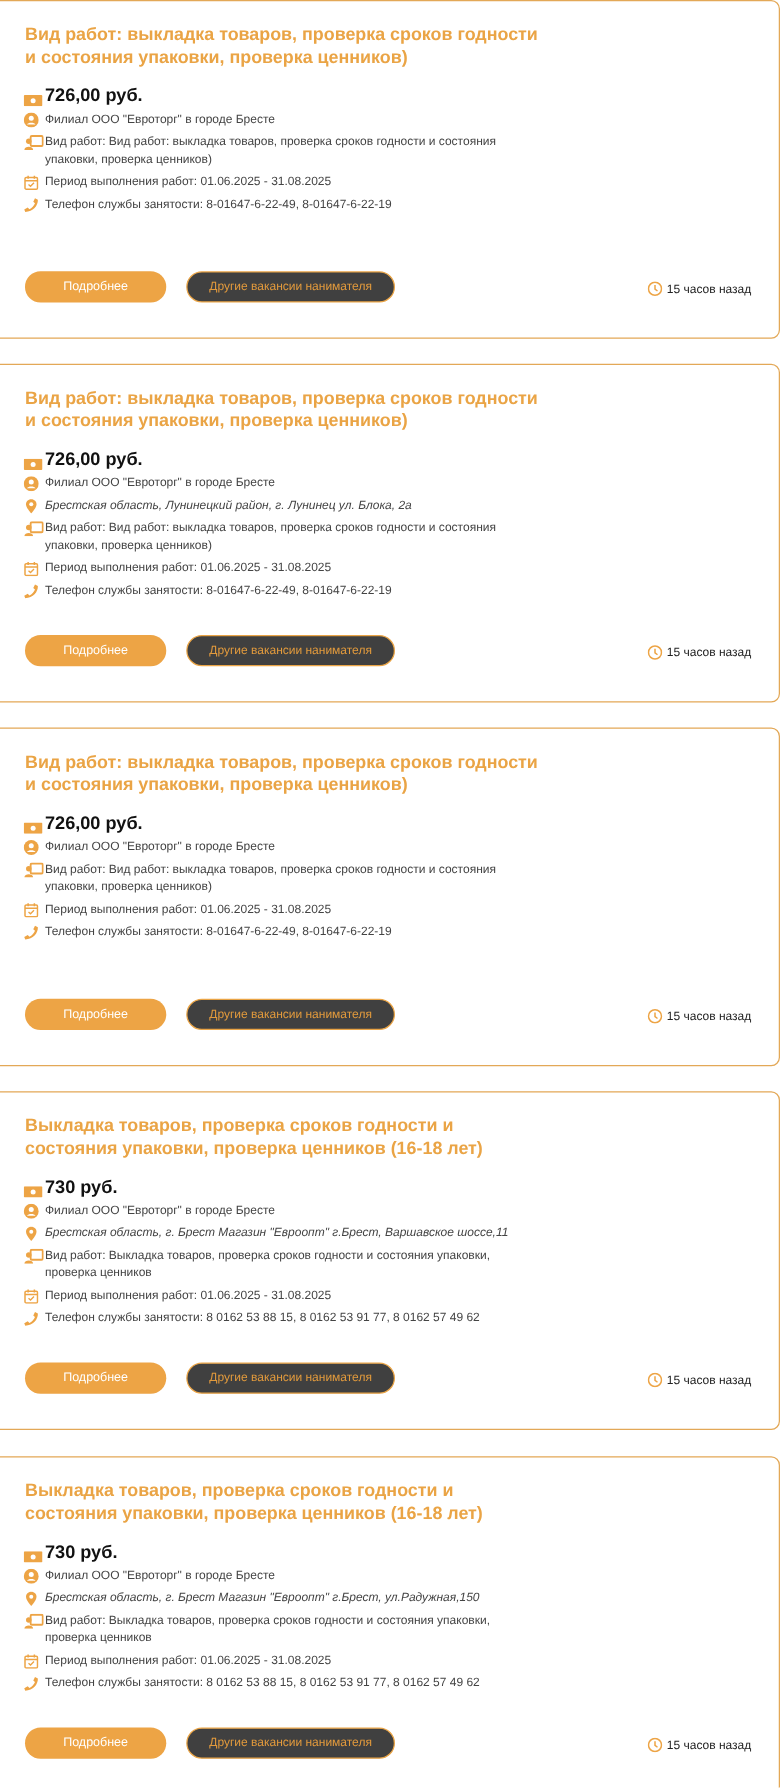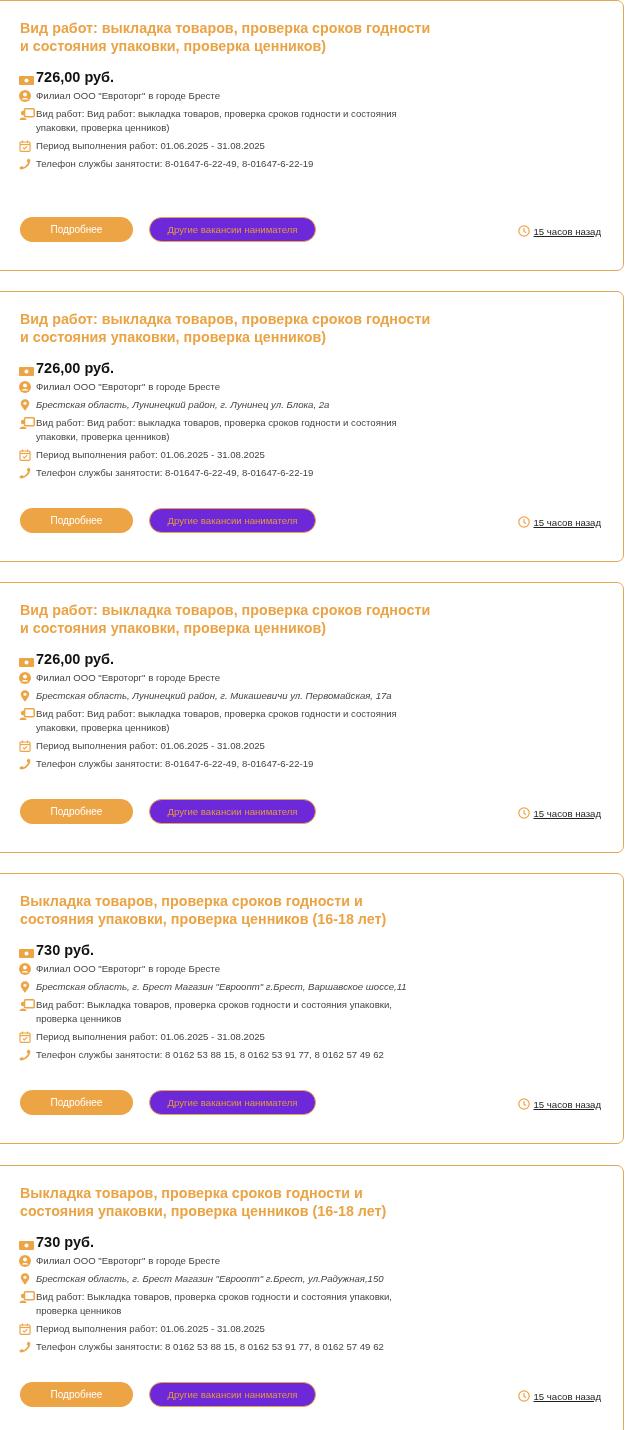--- a/index.html
+++ b/index.html
@@ -26,25 +26,25 @@
     .row .txt { flex: 1; }
     .row.addr .txt { font-style: italic; }
     .btn-more {
       position: absolute; left: 25px; top: 216px; width: 113px; height: 25px;
       background: #eda445; border-radius: 13px; color: #fff; font-size: 10px;
       display: flex; align-items: center; justify-content: center;
     }
     .btn-other {
       position: absolute; left: 154px; top: 216px; width: 167px; height: 25px;
       border: 1px solid #eaa445; border-radius: 13px; color: #e29a3c; font-size: 9.6px;
-      display: flex; align-items: center; justify-content: center; background: #6d28d9;
+      display: flex; align-items: center; justify-content: center; background: #404040;
     }
     .time {
       position: absolute; right: 22px; top: 224px; display: flex; align-items: center;
-      font-size: 9.6px; color: #222; text-decoration: underline;
+      font-size: 9.6px; color: #222;
     }
     .time .clock { width: 12px; height: 12px; margin-right: 3px; }
   </style>
 </head>
 <body>
 
 <div class="list" id="list">
   <div class="card" style="top: 0px;">
     <div class="title">Вид работ: выкладка товаров, проверка сроков годности и состояния упаковки, проверка ценников)</div>
     <div class="salary">
@@ -171,64 +171,118 @@
     </div>
     <div class="rows">
       <div class="row">
         <svg class="ic" viewBox="0 0 12 12">
           <circle cx="6" cy="6" r="6" fill="#eda445"></circle>
           <circle cx="6" cy="4.6" r="2" fill="#fff"></circle>
           <path d="M2.6 9.6 C3.4 7.6 8.6 7.6 9.4 9.6 Z" fill="#fff"></path>
         </svg>
         <span class="txt">Филиал ООО "Евроторг" в городе Бресте</span>
       </div>
+      <div class="row">
+        <svg class="ic wide" viewBox="0 0 16 12">
+          <rect x="5.5" y="0.8" width="9.7" height="8" rx="1" fill="none" stroke="#eda445" stroke-width="1.5"></rect>
+          <circle cx="4" cy="5" r="2.2" fill="#eda445"></circle>
+          <path d="M0.5 12 C0.5 8.5 7.5 8.5 7.5 12 Z" fill="#eda445"></path>
+        </svg>
+        <span class="txt">Вид работ: Вид работ: выкладка товаров, проверка сроков годности и состояния упаковки, проверка ценников)</span>
+      </div>
+      <div class="row">
+        <svg class="ic" viewBox="0 0 12 12">
+          <rect x="1" y="2" width="10" height="9.3" rx="1" fill="none" stroke="#eda445" stroke-width="1.2"></rect>
+          <line x1="1" y1="4.5" x2="11" y2="4.5" stroke="#eda445" stroke-width="1.2"></line>
+          <line x1="3.5" y1="0.5" x2="3.5" y2="3" stroke="#eda445" stroke-width="1.2"></line>
+          <line x1="8.5" y1="0.5" x2="8.5" y2="3" stroke="#eda445" stroke-width="1.2"></line>
+          <path d="M3.8 7.6 L5.4 9 L8.2 6.2" fill="none" stroke="#eda445" stroke-width="1.1"></path>
+        </svg>
+        <span class="txt">Период выполнения работ: 01.06.2025 - 31.08.2025</span>
+      </div>
+      <div class="row">
+        <svg class="ic" viewBox="0 0 12 12">
+          <path d="M9 0.5 L11.3 1.8 C11.5 6.5 7.5 11.5 1.2 11.5 L0.4 9.6 L3.2 8 L4.5 9.3 C6.5 8.3 8.2 6.5 9 4.5 L7.6 3.3 Z" fill="#eda445"></path>
+        </svg>
+        <span class="txt">Телефон службы занятости: 8-01647-6-22-49, 8-01647-6-22-19</span>
+      </div>
+    </div>
+    <div class="btn-more">Подробнее</div>
+    <div class="btn-other">Другие вакансии нанимателя</div>
+    <div class="time">
+      <svg class="clock" viewBox="0 0 12 12">
+        <circle cx="6" cy="6" r="5.2" fill="none" stroke="#eda445" stroke-width="1.2"></circle>
+        <path d="M6 3 L6 6.3 L8 7.8" fill="none" stroke="#eda445" stroke-width="1.2"></path>
+      </svg>
+      <span>15 часов назад</span>
+    </div>
+  </div>
+
+  <div class="card" style="top: 873px;">
+    <div class="title">Выкладка товаров, проверка сроков годности и состояния упаковки, проверка ценников (16-18 лет)</div>
+    <div class="salary">
+      <svg class="money" viewBox="0 0 15 9">
+        <rect x="0" y="0" width="15" height="9" rx="1" fill="#eda445"></rect>
+        <circle cx="7.5" cy="4.5" r="2" fill="#fff"></circle>
+      </svg>
+      <span>730 руб.</span>
+    </div>
+    <div class="rows">
+      <div class="row">
+        <svg class="ic" viewBox="0 0 12 12">
+          <circle cx="6" cy="6" r="6" fill="#eda445"></circle>
+          <circle cx="6" cy="4.6" r="2" fill="#fff"></circle>
+          <path d="M2.6 9.6 C3.4 7.6 8.6 7.6 9.4 9.6 Z" fill="#fff"></path>
+        </svg>
+        <span class="txt">Филиал ООО "Евроторг" в городе Бресте</span>
+      </div>
       <div class="row addr">
         <svg class="ic" viewBox="0 0 12 12">
           <path d="M6 0.3 C3.4 0.3 1.8 2.2 1.8 4.3 C1.8 7.2 6 11.7 6 11.7 C6 11.7 10.2 7.2 10.2 4.3 C10.2 2.2 8.6 0.3 6 0.3 Z" fill="#eda445"></path>
           <circle cx="6" cy="4.3" r="1.6" fill="#fff"></circle>
         </svg>
-        <span class="txt">Брестская область, Лунинецкий район, г. Микашевичи ул. Первомайская, 17а</span>
-      </div>
-      <div class="row">
-        <svg class="ic wide" viewBox="0 0 16 12">
-          <rect x="5.5" y="0.8" width="9.7" height="8" rx="1" fill="none" stroke="#eda445" stroke-width="1.5"></rect>
-          <circle cx="4" cy="5" r="2.2" fill="#eda445"></circle>
-          <path d="M0.5 12 C0.5 8.5 7.5 8.5 7.5 12 Z" fill="#eda445"></path>
-        </svg>
-        <span class="txt">Вид работ: Вид работ: выкладка товаров, проверка сроков годности и состояния упаковки, проверка ценников)</span>
-      </div>
-      <div class="row">
-        <svg class="ic" viewBox="0 0 12 12">
-          <rect x="1" y="2" width="10" height="9.3" rx="1" fill="none" stroke="#eda445" stroke-width="1.2"></rect>
-          <line x1="1" y1="4.5" x2="11" y2="4.5" stroke="#eda445" stroke-width="1.2"></line>
-          <line x1="3.5" y1="0.5" x2="3.5" y2="3" stroke="#eda445" stroke-width="1.2"></line>
-          <line x1="8.5" y1="0.5" x2="8.5" y2="3" stroke="#eda445" stroke-width="1.2"></line>
-          <path d="M3.8 7.6 L5.4 9 L8.2 6.2" fill="none" stroke="#eda445" stroke-width="1.1"></path>
-        </svg>
-        <span class="txt">Период выполнения работ: 01.06.2025 - 31.08.2025</span>
-      </div>
-      <div class="row">
-        <svg class="ic" viewBox="0 0 12 12">
-          <path d="M9 0.5 L11.3 1.8 C11.5 6.5 7.5 11.5 1.2 11.5 L0.4 9.6 L3.2 8 L4.5 9.3 C6.5 8.3 8.2 6.5 9 4.5 L7.6 3.3 Z" fill="#eda445"></path>
-        </svg>
-        <span class="txt">Телефон службы занятости: 8-01647-6-22-49, 8-01647-6-22-19</span>
-      </div>
-    </div>
-    <div class="btn-more">Подробнее</div>
-    <div class="btn-other">Другие вакансии нанимателя</div>
-    <div class="time">
-      <svg class="clock" viewBox="0 0 12 12">
-        <circle cx="6" cy="6" r="5.2" fill="none" stroke="#eda445" stroke-width="1.2"></circle>
-        <path d="M6 3 L6 6.3 L8 7.8" fill="none" stroke="#eda445" stroke-width="1.2"></path>
-      </svg>
-      <span>15 часов назад</span>
-    </div>
-  </div>
-
-  <div class="card" style="top: 873px;">
+        <span class="txt">Брестская область, г. Брест Магазин "Евроопт" г.Брест, Варшавское шоссе,11</span>
+      </div>
+      <div class="row">
+        <svg class="ic wide" viewBox="0 0 16 12">
+          <rect x="5.5" y="0.8" width="9.7" height="8" rx="1" fill="none" stroke="#eda445" stroke-width="1.5"></rect>
+          <circle cx="4" cy="5" r="2.2" fill="#eda445"></circle>
+          <path d="M0.5 12 C0.5 8.5 7.5 8.5 7.5 12 Z" fill="#eda445"></path>
+        </svg>
+        <span class="txt">Вид работ: Выкладка товаров, проверка сроков годности и состояния упаковки, проверка ценников</span>
+      </div>
+      <div class="row">
+        <svg class="ic" viewBox="0 0 12 12">
+          <rect x="1" y="2" width="10" height="9.3" rx="1" fill="none" stroke="#eda445" stroke-width="1.2"></rect>
+          <line x1="1" y1="4.5" x2="11" y2="4.5" stroke="#eda445" stroke-width="1.2"></line>
+          <line x1="3.5" y1="0.5" x2="3.5" y2="3" stroke="#eda445" stroke-width="1.2"></line>
+          <line x1="8.5" y1="0.5" x2="8.5" y2="3" stroke="#eda445" stroke-width="1.2"></line>
+          <path d="M3.8 7.6 L5.4 9 L8.2 6.2" fill="none" stroke="#eda445" stroke-width="1.1"></path>
+        </svg>
+        <span class="txt">Период выполнения работ: 01.06.2025 - 31.08.2025</span>
+      </div>
+      <div class="row">
+        <svg class="ic" viewBox="0 0 12 12">
+          <path d="M9 0.5 L11.3 1.8 C11.5 6.5 7.5 11.5 1.2 11.5 L0.4 9.6 L3.2 8 L4.5 9.3 C6.5 8.3 8.2 6.5 9 4.5 L7.6 3.3 Z" fill="#eda445"></path>
+        </svg>
+        <span class="txt">Телефон службы занятости: 8 0162 53 88 15, 8 0162 53 91 77, 8 0162 57 49 62</span>
+      </div>
+    </div>
+    <div class="btn-more">Подробнее</div>
+    <div class="btn-other">Другие вакансии нанимателя</div>
+    <div class="time">
+      <svg class="clock" viewBox="0 0 12 12">
+        <circle cx="6" cy="6" r="5.2" fill="none" stroke="#eda445" stroke-width="1.2"></circle>
+        <path d="M6 3 L6 6.3 L8 7.8" fill="none" stroke="#eda445" stroke-width="1.2"></path>
+      </svg>
+      <span>15 часов назад</span>
+    </div>
+  </div>
+
+  <div class="card" style="top: 1165px;">
     <div class="title">Выкладка товаров, проверка сроков годности и состояния упаковки, проверка ценников (16-18 лет)</div>
     <div class="salary">
       <svg class="money" viewBox="0 0 15 9">
         <rect x="0" y="0" width="15" height="9" rx="1" fill="#eda445"></rect>
         <circle cx="7.5" cy="4.5" r="2" fill="#fff"></circle>
       </svg>
       <span>730 руб.</span>
     </div>
     <div class="rows">
       <div class="row">
@@ -237,21 +291,21 @@
           <circle cx="6" cy="4.6" r="2" fill="#fff"></circle>
           <path d="M2.6 9.6 C3.4 7.6 8.6 7.6 9.4 9.6 Z" fill="#fff"></path>
         </svg>
         <span class="txt">Филиал ООО "Евроторг" в городе Бресте</span>
       </div>
       <div class="row addr">
         <svg class="ic" viewBox="0 0 12 12">
           <path d="M6 0.3 C3.4 0.3 1.8 2.2 1.8 4.3 C1.8 7.2 6 11.7 6 11.7 C6 11.7 10.2 7.2 10.2 4.3 C10.2 2.2 8.6 0.3 6 0.3 Z" fill="#eda445"></path>
           <circle cx="6" cy="4.3" r="1.6" fill="#fff"></circle>
         </svg>
-        <span class="txt">Брестская область, г. Брест Магазин "Евроопт" г.Брест, Варшавское шоссе,11</span>
+        <span class="txt">Брестская область, г. Брест Магазин "Евроопт" г.Брест, ул.Радужная,150</span>
       </div>
       <div class="row">
         <svg class="ic wide" viewBox="0 0 16 12">
           <rect x="5.5" y="0.8" width="9.7" height="8" rx="1" fill="none" stroke="#eda445" stroke-width="1.5"></rect>
           <circle cx="4" cy="5" r="2.2" fill="#eda445"></circle>
           <path d="M0.5 12 C0.5 8.5 7.5 8.5 7.5 12 Z" fill="#eda445"></path>
         </svg>
         <span class="txt">Вид работ: Выкладка товаров, проверка сроков годности и состояния упаковки, проверка ценников</span>
       </div>
       <div class="row">
@@ -274,74 +328,13 @@
     <div class="btn-more">Подробнее</div>
     <div class="btn-other">Другие вакансии нанимателя</div>
     <div class="time">
       <svg class="clock" viewBox="0 0 12 12">
         <circle cx="6" cy="6" r="5.2" fill="none" stroke="#eda445" stroke-width="1.2"></circle>
         <path d="M6 3 L6 6.3 L8 7.8" fill="none" stroke="#eda445" stroke-width="1.2"></path>
       </svg>
       <span>15 часов назад</span>
     </div>
   </div>
-
-  <div class="card" style="top: 1165px;">
-    <div class="title">Выкладка товаров, проверка сроков годности и состояния упаковки, проверка ценников (16-18 лет)</div>
-    <div class="salary">
-      <svg class="money" viewBox="0 0 15 9">
-        <rect x="0" y="0" width="15" height="9" rx="1" fill="#eda445"></rect>
-        <circle cx="7.5" cy="4.5" r="2" fill="#fff"></circle>
-      </svg>
-      <span>730 руб.</span>
-    </div>
-    <div class="rows">
-      <div class="row">
-        <svg class="ic" viewBox="0 0 12 12">
-          <circle cx="6" cy="6" r="6" fill="#eda445"></circle>
-          <circle cx="6" cy="4.6" r="2" fill="#fff"></circle>
-          <path d="M2.6 9.6 C3.4 7.6 8.6 7.6 9.4 9.6 Z" fill="#fff"></path>
-        </svg>
-        <span class="txt">Филиал ООО "Евроторг" в городе Бресте</span>
-      </div>
-      <div class="row addr">
-        <svg class="ic" viewBox="0 0 12 12">
-          <path d="M6 0.3 C3.4 0.3 1.8 2.2 1.8 4.3 C1.8 7.2 6 11.7 6 11.7 C6 11.7 10.2 7.2 10.2 4.3 C10.2 2.2 8.6 0.3 6 0.3 Z" fill="#eda445"></path>
-          <circle cx="6" cy="4.3" r="1.6" fill="#fff"></circle>
-        </svg>
-        <span class="txt">Брестская область, г. Брест Магазин "Евроопт" г.Брест, ул.Радужная,150</span>
-      </div>
-      <div class="row">
-        <svg class="ic wide" viewBox="0 0 16 12">
-          <rect x="5.5" y="0.8" width="9.7" height="8" rx="1" fill="none" stroke="#eda445" stroke-width="1.5"></rect>
-          <circle cx="4" cy="5" r="2.2" fill="#eda445"></circle>
-          <path d="M0.5 12 C0.5 8.5 7.5 8.5 7.5 12 Z" fill="#eda445"></path>
-        </svg>
-        <span class="txt">Вид работ: Выкладка товаров, проверка сроков годности и состояния упаковки, проверка ценников</span>
-      </div>
-      <div class="row">
-        <svg class="ic" viewBox="0 0 12 12">
-          <rect x="1" y="2" width="10" height="9.3" rx="1" fill="none" stroke="#eda445" stroke-width="1.2"></rect>
-          <line x1="1" y1="4.5" x2="11" y2="4.5" stroke="#eda445" stroke-width="1.2"></line>
-          <line x1="3.5" y1="0.5" x2="3.5" y2="3" stroke="#eda445" stroke-width="1.2"></line>
-          <line x1="8.5" y1="0.5" x2="8.5" y2="3" stroke="#eda445" stroke-width="1.2"></line>
-          <path d="M3.8 7.6 L5.4 9 L8.2 6.2" fill="none" stroke="#eda445" stroke-width="1.1"></path>
-        </svg>
-        <span class="txt">Период выполнения работ: 01.06.2025 - 31.08.2025</span>
-      </div>
-      <div class="row">
-        <svg class="ic" viewBox="0 0 12 12">
-          <path d="M9 0.5 L11.3 1.8 C11.5 6.5 7.5 11.5 1.2 11.5 L0.4 9.6 L3.2 8 L4.5 9.3 C6.5 8.3 8.2 6.5 9 4.5 L7.6 3.3 Z" fill="#eda445"></path>
-        </svg>
-        <span class="txt">Телефон службы занятости: 8 0162 53 88 15, 8 0162 53 91 77, 8 0162 57 49 62</span>
-      </div>
-    </div>
-    <div class="btn-more">Подробнее</div>
-    <div class="btn-other">Другие вакансии нанимателя</div>
-    <div class="time">
-      <svg class="clock" viewBox="0 0 12 12">
-        <circle cx="6" cy="6" r="5.2" fill="none" stroke="#eda445" stroke-width="1.2"></circle>
-        <path d="M6 3 L6 6.3 L8 7.8" fill="none" stroke="#eda445" stroke-width="1.2"></path>
-      </svg>
-      <span>15 часов назад</span>
-    </div>
-  </div>
 </div>
 
 </body></html>

